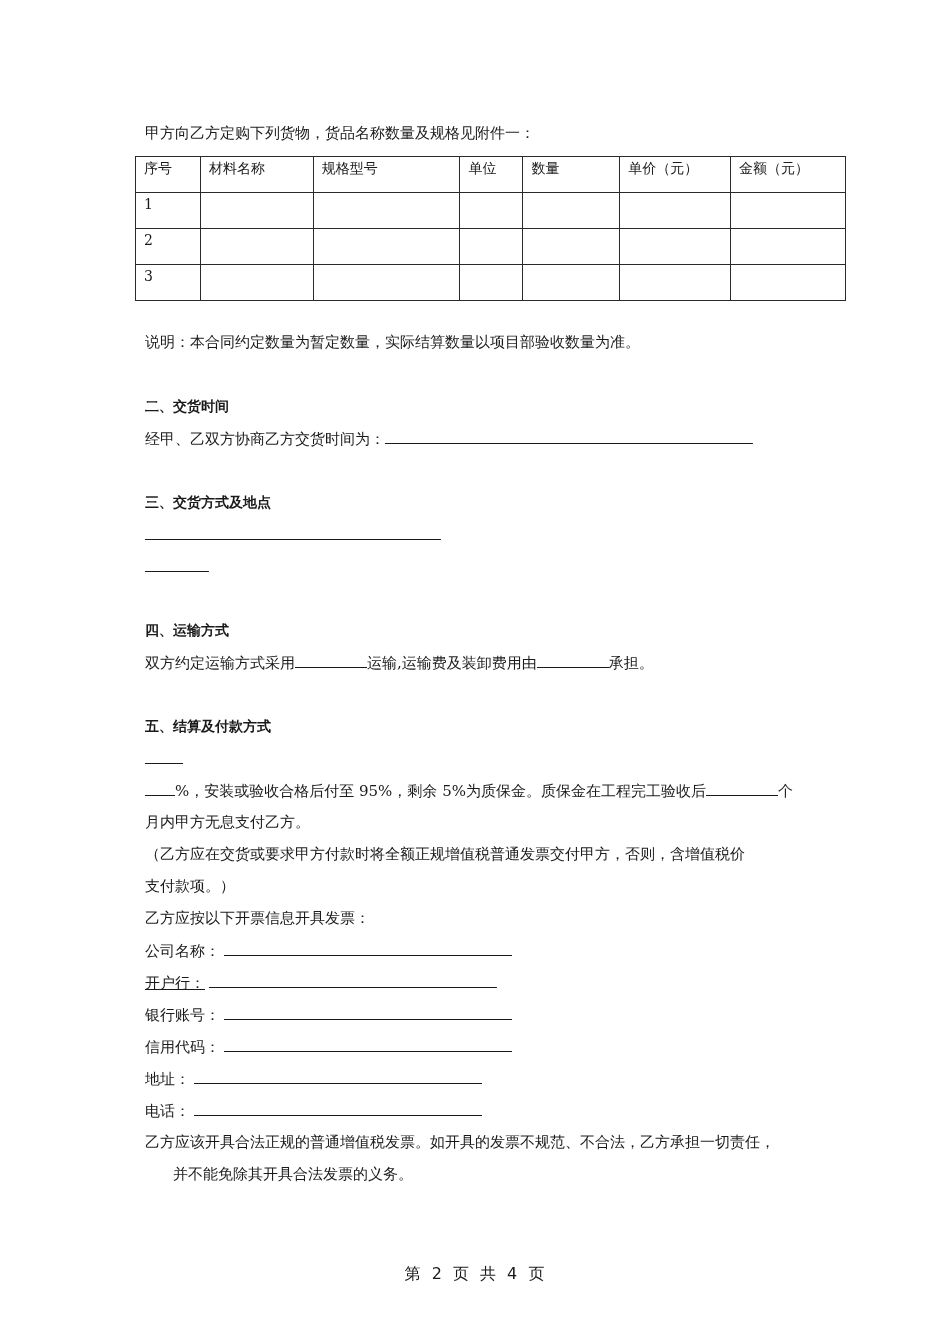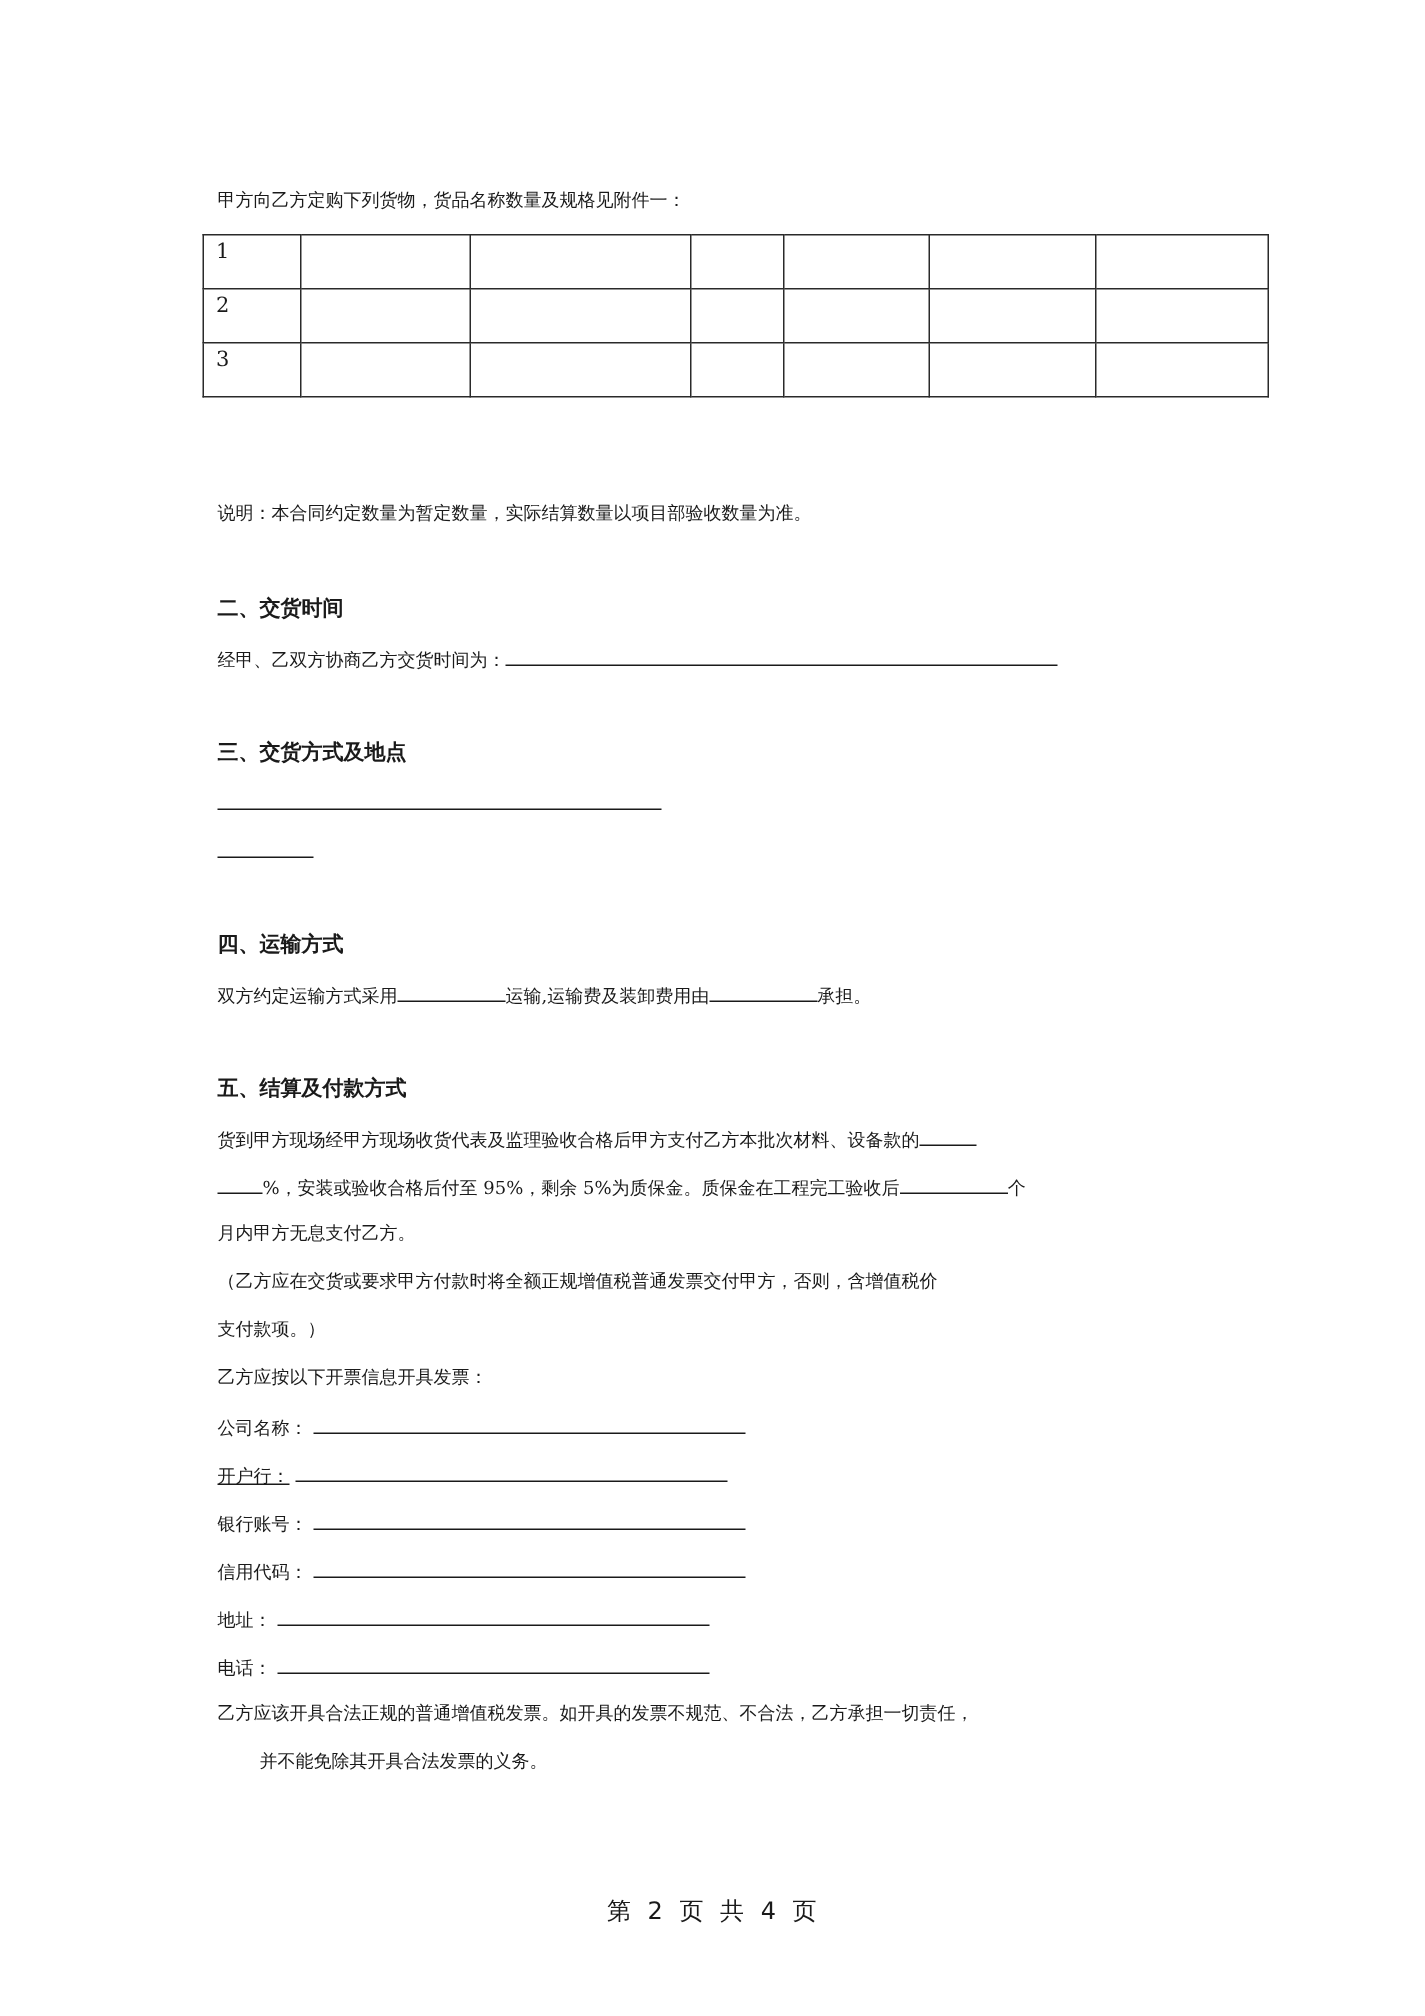--- a/index.html
+++ b/index.html
@@ -1,18 +1,18 @@
 <!DOCTYPE html>
 <html><head>
 <meta charset="utf-8">
 <style>
   html, body { margin:0; padding:0; background:#ffffff; }
   body { width:950px; height:1344px; position:relative; overflow:hidden;
          font-family:"DejaVu Serif","Liberation Serif",serif; color:#1a1a1a; font-size:14px; }
-  .line { position:absolute; white-space:nowrap; font-size:12px; line-height:18px; }
+  .line { position:absolute; white-space:nowrap; font-size:15px; line-height:18px; }
   .heading { font-weight:bold; font-family:"DejaVu Sans","Liberation Sans",sans-serif; font-size:14px; }
   .blank { display:inline-block; border-bottom:1.5px solid #1a1a1a; height:14px; vertical-align:baseline; }
   table.goods { position:absolute; left:135px; top:156px; width:711px; border-collapse:collapse; font-size:14px; }
   table.goods td { border:1px solid #2a2a2a; vertical-align:top; padding:2px 8px; height:31px; line-height:18px; }
   table.goods tr.total td { height:31px; }
   .footer { position:absolute; left:0; width:950px; top:1264px; text-align:center; font-size:16px;
             font-family:"DejaVu Sans","Liberation Sans",sans-serif; letter-spacing:1px; word-spacing:4px; }
 </style>
 </head>
 <body>
@@ -23,20 +23,29 @@
   <colgroup>
     <col style="width:65px">
       <col style="width:113px">
       <col style="width:147px">
       <col style="width:63px">
       <col style="width:97px">
       <col style="width:111px">
       <col style="width:115px">
   </colgroup>
   <tbody>
+      <tr>
+    <td>序号</td>
+    <td>材料名称</td>
+    <td>规格型号</td>
+    <td>单位</td>
+    <td>数量</td>
+    <td>单价（元）</td>
+    <td>金额（元）</td>
+  </tr>
   <tr>
     <td>1</td>
     <td></td>
     <td></td>
     <td></td>
     <td></td>
     <td></td>
     <td></td>
   </tr>
   <tr>
@@ -75,21 +84,21 @@
   <span class="blank" style="width:64px;"></span>
 </div>
 
 <div class="line heading" style="left:145px;top:621px;">四、运输方式</div>
 <div class="line" style="left:145px;top:653px;">
   <span>双方约定运输方式采用</span><span class="blank" style="width:72px;"></span><span>运输,运输费及装卸费用由</span><span class="blank" style="width:72px;"></span><span>承担。</span>
 </div>
 
 <div class="line heading" style="left:145px;top:717px;">五、结算及付款方式</div>
 <div class="line" style="left:145px;top:749px;">
-  <span>货到甲方现场经甲方现场收货代表及监理验收合格后甲方支付乙方本批次材料、设备款的</span><span class="blank" style="width:38px;"></span>
+  <span class="blank" style="width:38px;"></span>
 </div>
 <div class="line" style="left:145px;top:781px;">
   <span class="blank" style="width:30px;"></span><span>%，安装或验收合格后付至 95%，剩余 5%为质保金。质保金在工程完工验收后</span><span class="blank" style="width:72px;"></span><span>个</span>
 </div>
 <div class="line" style="left:145px;top:813px;">月内甲方无息支付乙方。</div>
 <div class="line" style="left:145px;top:845px;">（乙方应在交货或要求甲方付款时将全额正规增值税普通发票交付甲方，否则，含增值税价</div>
 <div class="line" style="left:145px;top:877px;">支付款项。）</div>
 <div class="line" style="left:145px;top:909px;">乙方应按以下开票信息开具发票：</div>
 
 <div class="line" style="left:145px;top:941px;">

